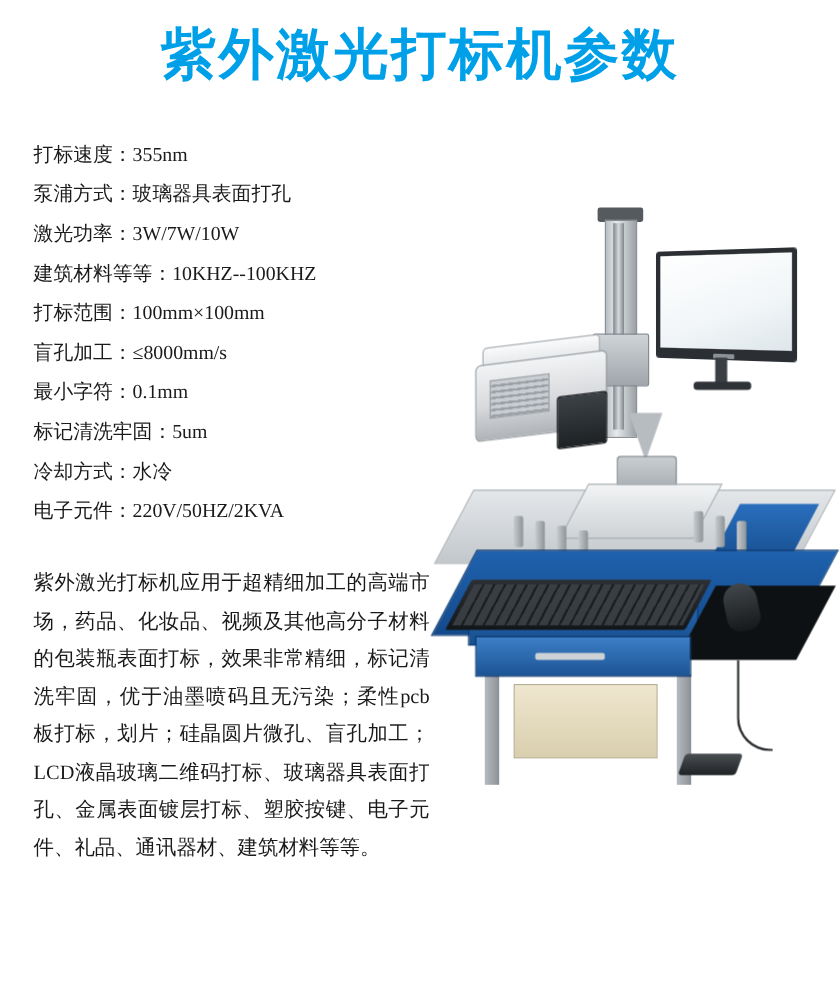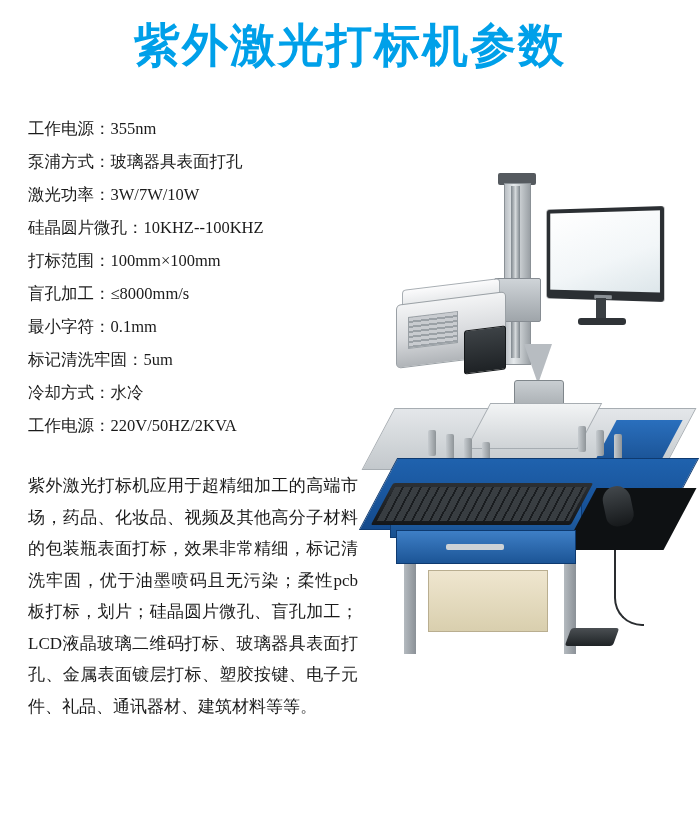--- a/index.html
+++ b/index.html
@@ -401,30 +401,30 @@
   }
 </style>
 </head>
 <body>
 
 <div class="page">
 
   <div class="title">紫外激光打标机参数</div>
 
   <div class="specs">
-    <div class="spec-line">工作电源：355nm</div>
+    <div class="spec-line">打标速度：355nm</div>
     <div class="spec-line">泵浦方式：玻璃器具表面打孔</div>
     <div class="spec-line">激光功率：3W/7W/10W</div>
-    <div class="spec-line">硅晶圆片微孔：10KHZ--100KHZ</div>
+    <div class="spec-line">建筑材料等等：10KHZ--100KHZ</div>
     <div class="spec-line">打标范围：100mm×100mm</div>
     <div class="spec-line">盲孔加工：≤8000mm/s</div>
     <div class="spec-line">最小字符：0.1mm</div>
     <div class="spec-line">标记清洗牢固：5um</div>
     <div class="spec-line">冷却方式：水冷</div>
-    <div class="spec-line">工作电源：220V/50HZ/2KVA</div>
+    <div class="spec-line">电子元件：220V/50HZ/2KVA</div>
   </div>
 
   <div class="desc">紫外激光打标机应用于超精细加工的高端市场，药品、化妆品、视频及其他高分子材料的包装瓶表面打标，效果非常精细，标记清洗牢固，优于油墨喷码且无污染；柔性pcb板打标，划片；硅晶圆片微孔、盲孔加工；LCD液晶玻璃二维码打标、玻璃器具表面打孔、金属表面镀层打标、塑胶按键、电子元件、礼品、通讯器材、建筑材料等等。</div>
 
   <div class="photo">
     <div class="floor"></div>
 
     <div class="cabinet-body"></div>
     <div class="leg-left"></div>
     <div class="leg-right"></div>

